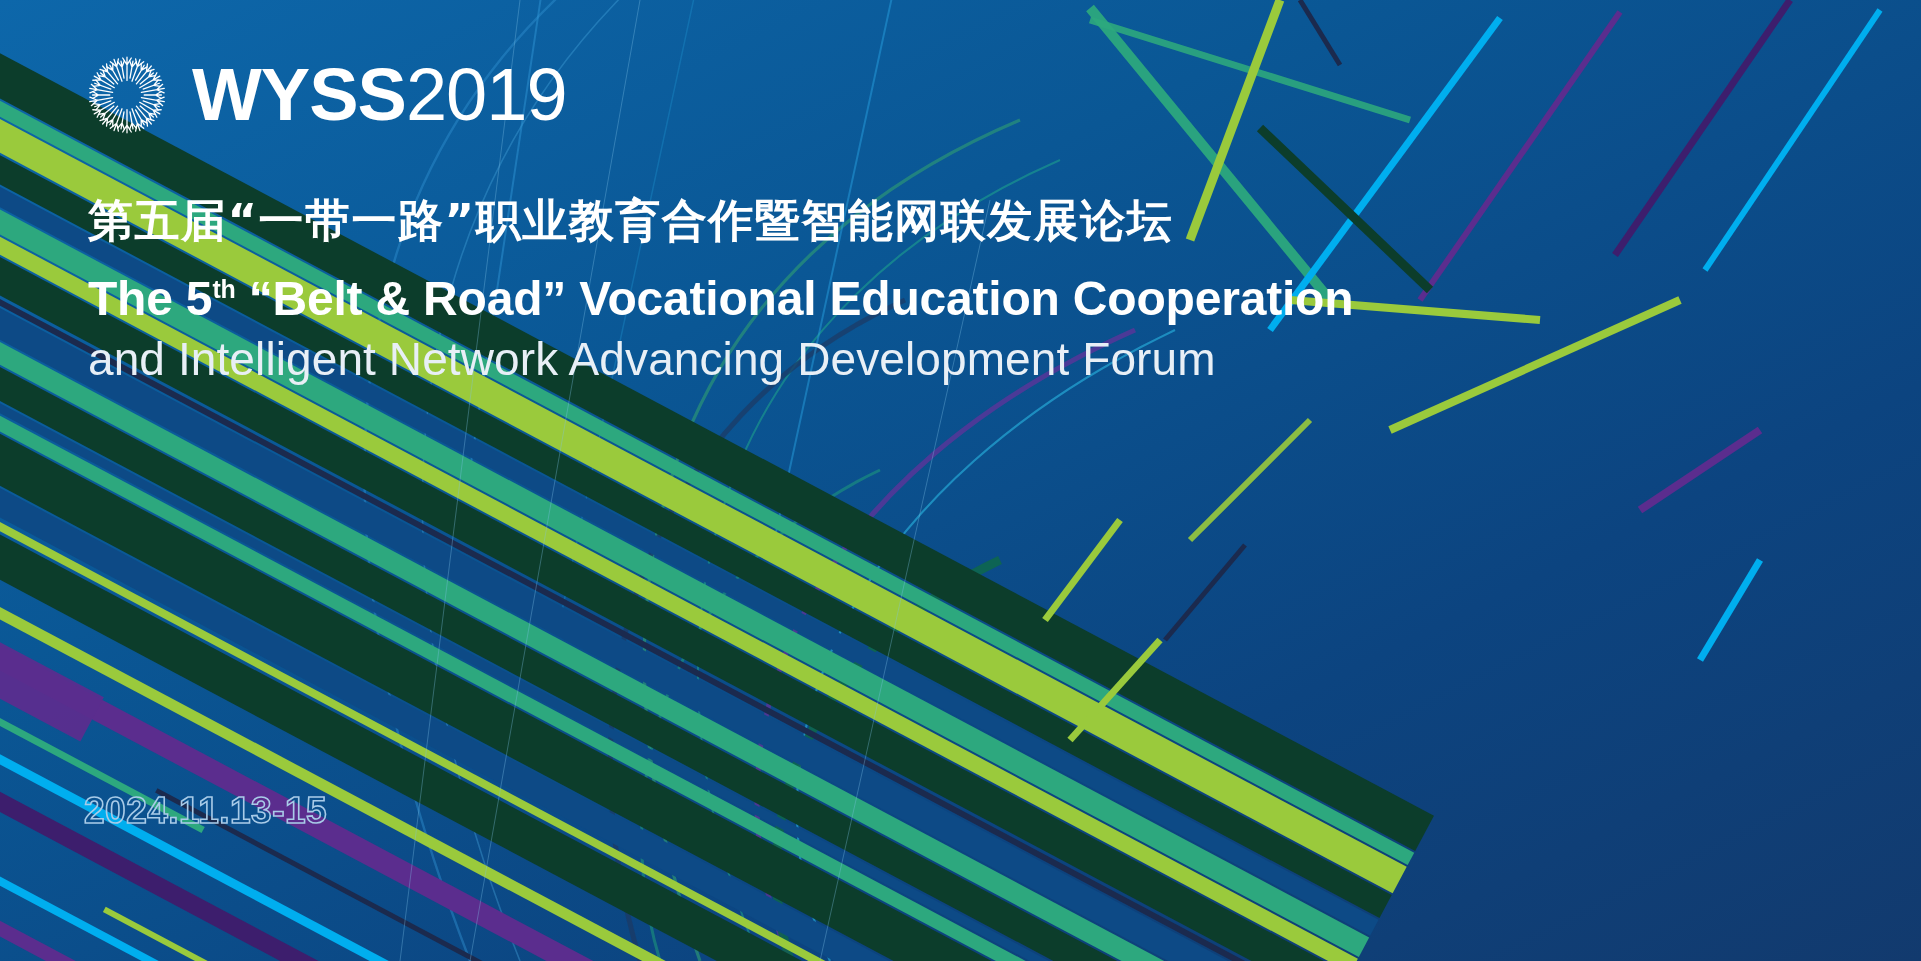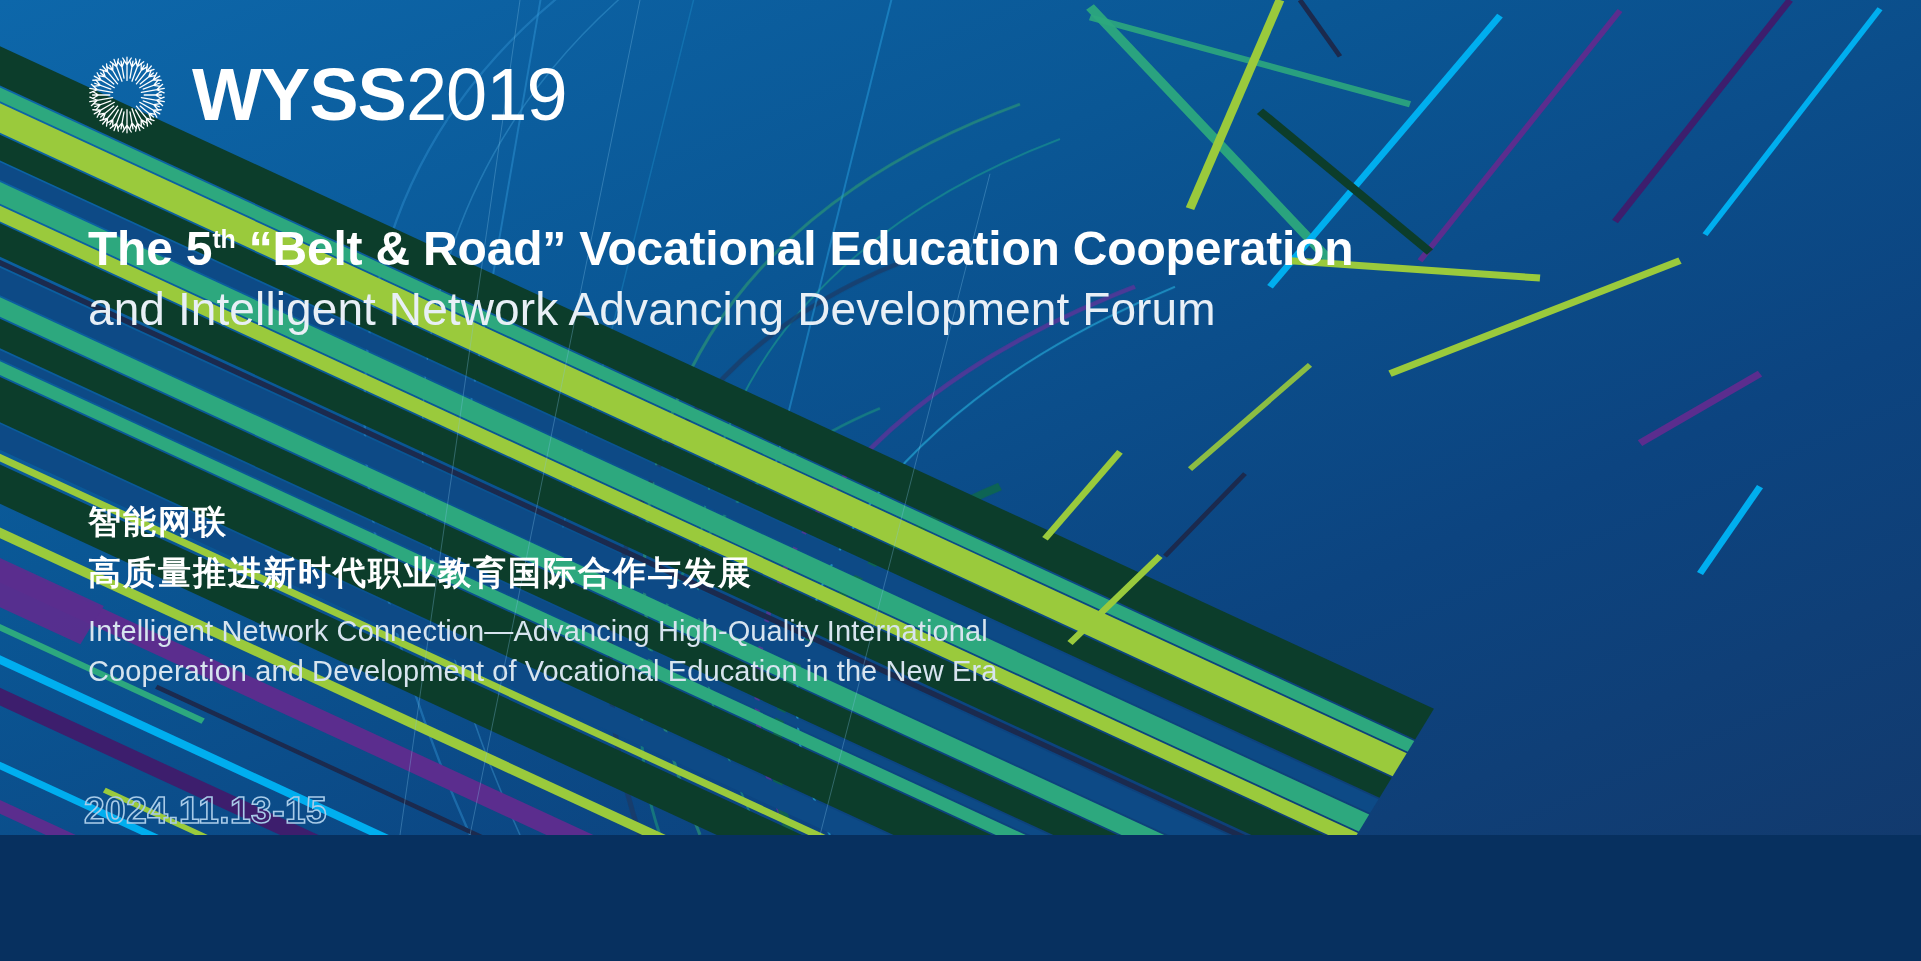--- a/index.html
+++ b/index.html
@@ -1,21 +1,21 @@
 <!DOCTYPE html>
 <html><head>
 <meta charset="utf-8">
 <style>
   html,body{margin:0;padding:0;background:#07305f;}
   *{box-sizing:border-box;}
 
   .poster{
     position:relative;
     width:1921px;
-    height:835px;
+    height:961px;
     overflow:hidden;
     font-family:"Liberation Sans", sans-serif;
     background:
       radial-gradient(120% 130% at 8% 22%, #0d66a8 0%, #0a5795 34%, #0b4b88 58%, #0d3f79 78%, #123a6e 100%);
     padding-left: 28px;
   }
 
   
   .art, .art svg{position:absolute;inset:0;width:100%;height:100%;}
   .art{pointer-events:none;}
@@ -348,31 +348,24 @@
           </g>
         </svg>
       </span>
       <span class="wordmark">
         <span class="wm-bold">WYSS</span>
         <span class="wm-light">2019</span>
       </span>
     </div>
 
     <div class="title-block">
+      <div class="cn-title">第五届“一带一路”职业教育合作暨智能网联发展论坛</div>
       <div class="en-title-1"><span>The 5</span><sup>th</sup><span> “Belt &amp; Road” Vocational Education Cooperation</span></div>
       <div class="en-title-2">and Intelligent Network Advancing Development Forum</div>
     </div>
 
-    <div class="theme-block">
-      <div class="cn-theme-1">智能网联</div>
-      <div class="cn-theme-2">高质量推进新时代职业教育国际合作与发展</div>
-      <div class="en-theme">
-        <div>Intelligent Network Connection—Advancing High-Quality International</div>
-        <div>Cooperation and Development of Vocational Education in the New Era</div>
-      </div>
-    </div>
 
     <div class="date-block">
       <div class="date-line">2024.11.13-15</div>
     </div>
 
   </div>
 </div>
 
 </body></html>

